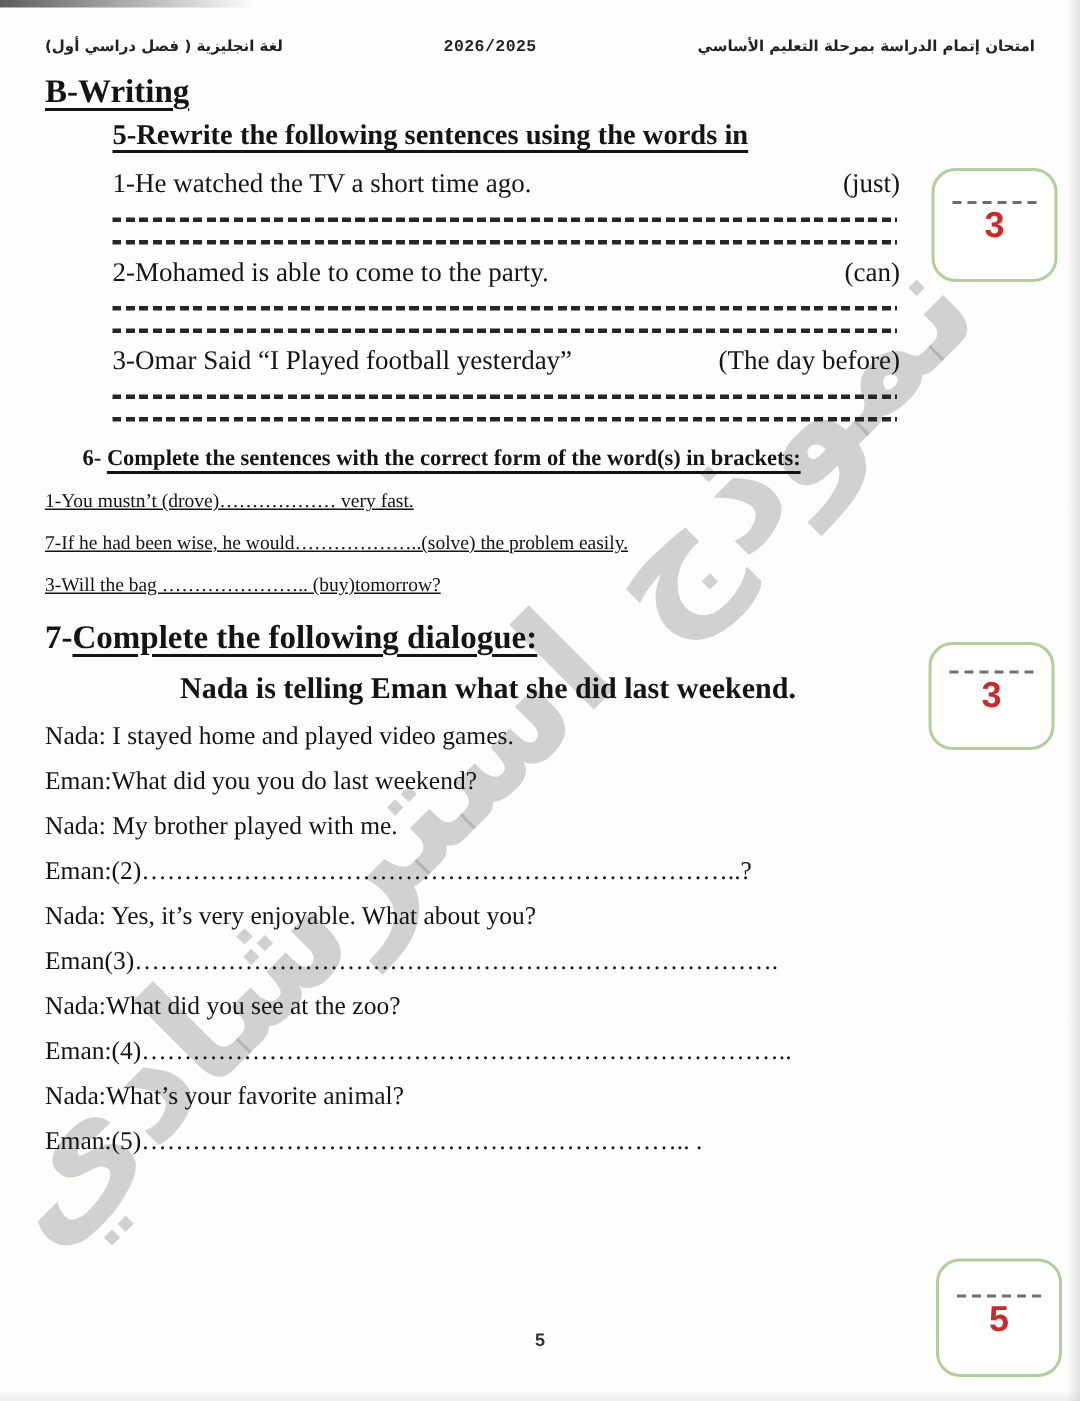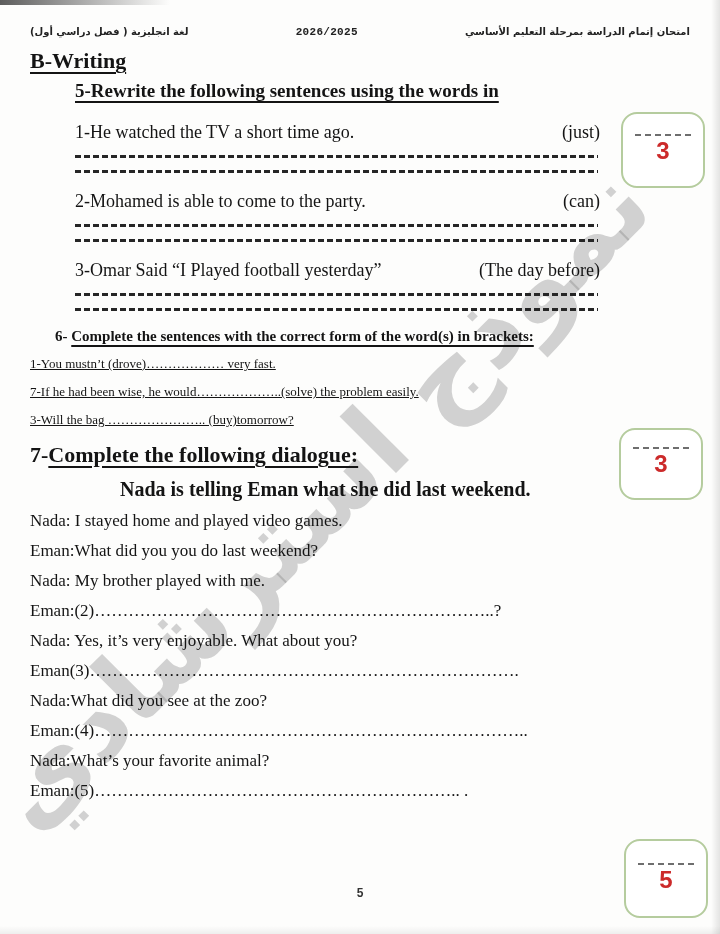--- a/index.html
+++ b/index.html
@@ -28,21 +28,21 @@
   .hdr{display:flex;justify-content:space-between;align-items:flex-start;
     font-family:"DejaVu Sans",sans-serif;font-weight:bold;font-size:10px;color:#222;}
   .hdr .h-center{font-size:11px;letter-spacing:.3px;font-family:Liberation Mono, monospace;}
   
   .title{font-size:22px;font-weight:bold;margin-top:10px;
     text-decoration:underline;text-decoration-thickness:2px;text-underline-offset:4px;}
   
   .q5{margin-left:45px;width:525px;}
   .q5-heading{font-size:19px;font-weight:bold;line-height:26px;margin-top:4px;}
   .u{text-decoration:underline;text-decoration-thickness:2px;text-underline-offset:4px;}
-  .q-item{display:flex;justify-content:space-between;font-size:18px;line-height:24px;margin-top:16px;gap:14px;}
+  .q-item{display:flex;justify-content:space-between;font-size:18px;line-height:24px;margin-top:6px;gap:14px;}
   .answer-line{height:3px;width:523px;margin-top:12px;
     background:repeating-linear-gradient(90deg,#262626 0 6px,transparent 6px 9px);}
   .q-item + .answer-line{margin-top:11px;}
   
   .q6{margin-top:13px;}
   .q6-heading{margin-left:25px;font-size:15px;font-weight:bold;line-height:24px;}
   .q6-item{font-size:13px;line-height:24px;margin-top:4px;white-space:nowrap;text-decoration:underline;}
   
   .q7-heading{margin-top:9px;font-size:22px;font-weight:bold;line-height:28px;}
   .q7-subtitle{margin-top:8px;margin-left:90px;font-size:20px;font-weight:bold;line-height:24px;}

